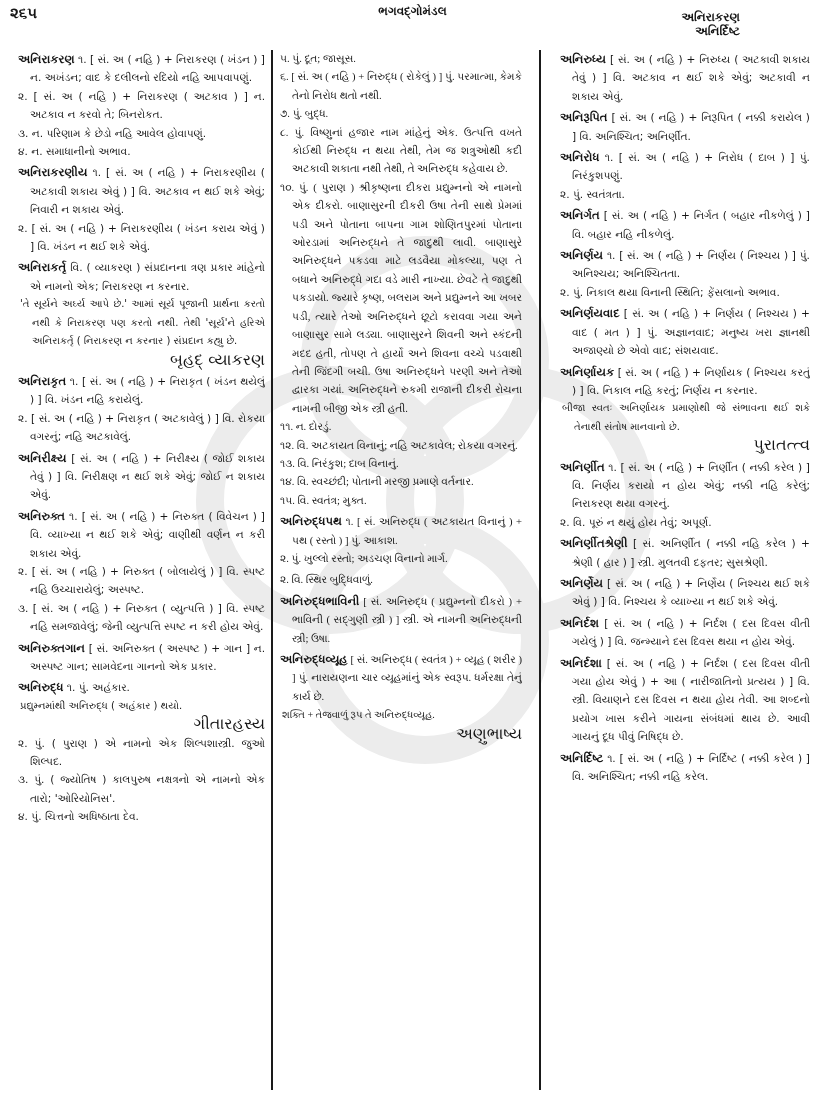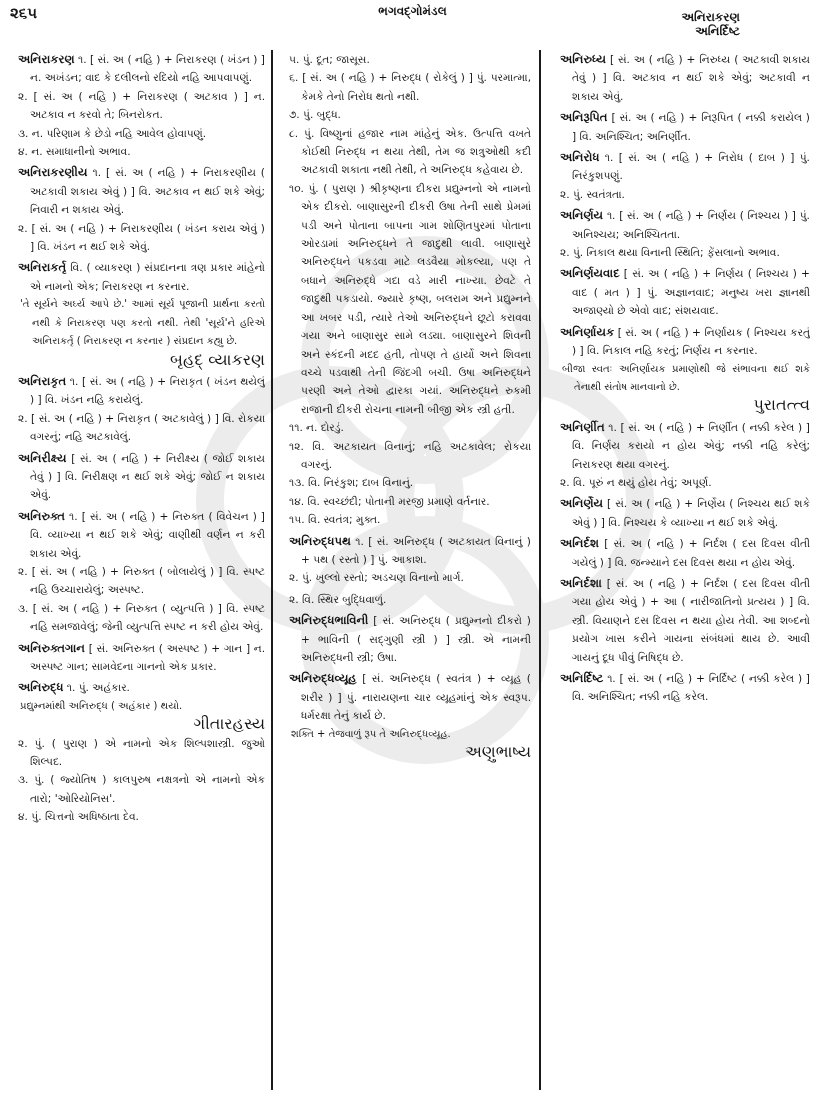--- a/index.html
+++ b/index.html
@@ -26,21 +26,21 @@
     font-size: 12px; font-weight: bold; line-height: 14px;
   }
   .columns {
     position: absolute; left: 0; top: 50px; width: 825px; height: 1046px; z-index: 1;
   }
   .col {
     position: absolute; top: 0; height: 1040px; overflow: hidden;
     font-size: 10.6px; line-height: 18.4px; text-align: justify;
   }
   .col-left   { left: 6px;   width: 259px; }
-  .col-middle { left: 277px; width: 254px; }
+  .col-middle { left: 268px; width: 254px; font-family: Liberation Serif, serif; }
   .col-right  { left: 548px; width: 262px; }
   .divider {
     position: absolute; top: 0; width: 2px; background: #1a1a1a;
   }
   .divider-1 { left: 271px; height: 1040px; }
   .divider-2 { left: 539px; height: 1040px; }
   .entry { margin: 0 0 3px 0; padding-left: 12px; text-indent: -12px; }
   .hw { font-weight: bold; font-size: 11.6px; }
   .sense { margin: 0; padding-left: 12px; text-indent: -12px; }
   .quote { margin: 0; padding-left: 14px; font-size: 10px; }
@@ -144,34 +144,40 @@
         <div class="sense"><span class="hw">અનિરુધ્ય</span> <span>[ સં. અ ( નહિ ) + નિરુધ્ય ( અટકાવી શકાય તેવું ) ] વિ. અટકાવ ન થઈ શકે એવું; અટકાવી ન શકાય એવું.</span></div>
       </div>
       <div class="entry">
         <div class="sense"><span class="hw">અનિરૂપિત</span> <span>[ સં. અ ( નહિ ) + નિરૂપિત ( નક્કી કરાયેલ ) ] વિ. અનિશ્ચિત; અનિર્ણીત.</span></div>
       </div>
       <div class="entry">
         <div class="sense"><span class="hw">અનિરોધ</span> <span>૧. [ સં. અ ( નહિ ) + નિરોધ ( દાબ ) ] પું. નિરંકુશપણું.</span></div>
         <div class="sense">૨. પું. સ્વતંત્રતા.</div>
       </div>
       <div class="entry">
+        <div class="sense"><span class="hw">અનિર્ગત</span> <span>[ સં. અ ( નહિ ) + નિર્ગત ( બહાર નીકળેલું ) ] વિ. બહાર નહિ નીકળેલું.</span></div>
+      </div>
+      <div class="entry">
         <div class="sense"><span class="hw">અનિર્ણય</span> <span>૧. [ સં. અ ( નહિ ) + નિર્ણય ( નિશ્ચય ) ] પું. અનિશ્ચય; અનિશ્ચિતતા.</span></div>
         <div class="sense">૨. પું. નિકાલ થયા વિનાની સ્થિતિ; ફેંસલાનો અભાવ.</div>
       </div>
       <div class="entry">
         <div class="sense"><span class="hw">અનિર્ણયવાદ</span> <span>[ સં. અ ( નહિ ) + નિર્ણય ( નિશ્ચય ) + વાદ ( મત ) ] પું. અજ્ઞાનવાદ; મનુષ્ય ખરા જ્ઞાનથી અજાણ્યો છે એવો વાદ; સંશયવાદ.</span></div>
       </div>
       <div class="entry">
         <div class="sense"><span class="hw">અનિર્ણાયક</span> <span>[ સં. અ ( નહિ ) + નિર્ણાયક ( નિશ્ચય કરતું ) ] વિ. નિકાલ નહિ કરતું; નિર્ણય ન કરનાર.</span></div>
         <div class="quote">બીજા સ્વતઃ અનિર્ણાયક પ્રમાણોથી જે સંભાવના થઈ શકે તેનાથી સંતોષ માનવાનો છે.</div>
         <div class="source">પુરાતત્ત્વ</div>
       </div>
       <div class="entry">
         <div class="sense"><span class="hw">અનિર્ણીત</span> <span>૧. [ સં. અ ( નહિ ) + નિર્ણીત ( નક્કી કરેલ ) ] વિ. નિર્ણય કરાયો ન હોય એવું; નક્કી નહિ કરેલું; નિરાકરણ થયા વગરનું.</span></div>
         <div class="sense">૨. વિ. પૂરું ન થયું હોય તેવું; અપૂર્ણ.</div>
+      </div>
+      <div class="entry">
+        <div class="sense"><span class="hw">અનિર્ણીતશ્રેણી</span> <span>[ સં. અનિર્ણીત ( નક્કી નહિ કરેલ ) + શ્રેણી ( હાર ) ] સ્ત્રી. મુલતવી દફતર; સુસશ્રેણી.</span></div>
       </div>
       <div class="entry">
         <div class="sense"><span class="hw">અનિર્ણેય</span> <span>[ સં. અ ( નહિ ) + નિર્ણેય ( નિશ્ચય થઈ શકે એવું ) ] વિ. નિશ્ચય કે વ્યાખ્યા ન થઈ શકે એવું.</span></div>
       </div>
       <div class="entry">
         <div class="sense"><span class="hw">અનિર્દશ</span> <span>[ સં. અ ( નહિ ) + નિર્દશ ( દસ દિવસ વીતી ગયેલું ) ] વિ. જન્મ્યાને દસ દિવસ થયા ન હોય એવું.</span></div>
       </div>
       <div class="entry">
         <div class="sense"><span class="hw">અનિર્દશા</span> <span>[ સં. અ ( નહિ ) + નિર્દશ ( દસ દિવસ વીતી ગયા હોય એવું ) + આ ( નારીજાતિનો પ્રત્યય ) ] વિ. સ્ત્રી. વિયાણને દસ દિવસ ન થયા હોય તેવી. આ શબ્દનો પ્રયોગ ખાસ કરીને ગાયના સંબંધમાં થાય છે. આવી ગાયનું દૂધ પીવું નિષિદ્ધ છે.</span></div>
       </div>

